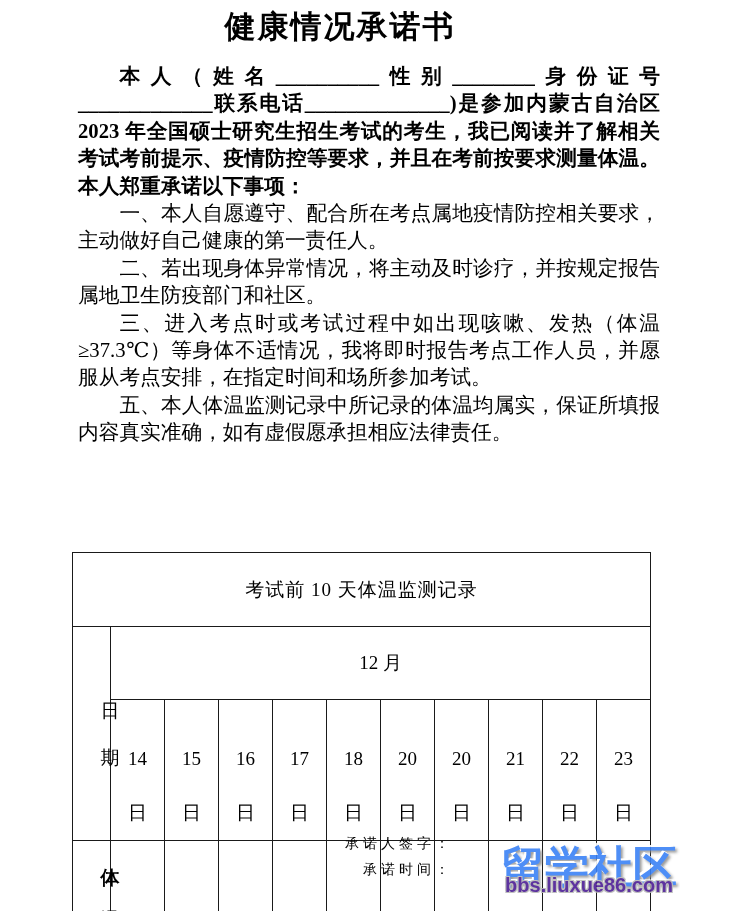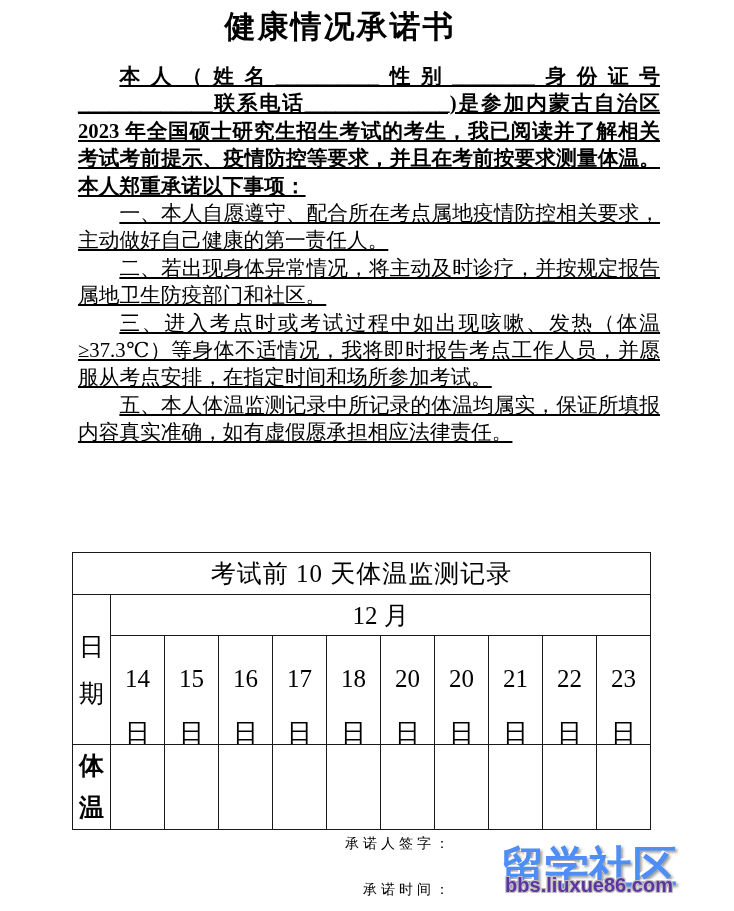--- a/index.html
+++ b/index.html
@@ -24,64 +24,64 @@
     letter-spacing: 2px;
   }
   .body-text {
     position: absolute;
     top: 63px;
     left: 78px;
     width: 582px;
     font-size: 20.7px;
     line-height: 27.4px;
     text-align: justify;
-    text-decoration: underline;
   }
   .para { margin: 0; text-indent: 2em; }
   .para.bold { font-weight: bold; }
 
   table.temp-table {
     position: absolute;
     top: 552px;
     left: 72px;
     width: 578px;
     border-collapse: collapse;
     table-layout: fixed;
   }
   table.temp-table td {
     border: 1.5px solid #1a1a1a;
     text-align: center;
     vertical-align: middle;
-    padding: 0;
-    font-size: 25px;
+    padding: 16px;
+    font-size: 19px;
   }
   .t-title-row td { height: 41px; font-size: 20px; letter-spacing: 1px; }
   .t-month-row td { height: 40px; font-size: 20px; }
   .t-day-row td { height: 61px; font-size: 18px; }
   .t-temp-row td { height: 82px; font-weight: bold; }
   .day-cell span { display: block; line-height: 23px; margin-top: 31px; }
   .v-label {
     display: inline-block;
     width: 1.15em;
     word-break: break-all;
     text-align: center;
+    margin-left: 10px;
   }
   .v-label.date-label { line-height: 47px; }
   .v-label.temp-label { line-height: 42px; }
 
   .signature {
     position: absolute;
     top: 833px;
     right: 227px;
     text-align: right;
     font-size: 14px;
     letter-spacing: 4px;
     line-height: 22px;
   }
-  .signature .sig-time { margin-top: 24px; }
+  .signature .sig-time { margin-top: 4px; }
 
   .watermark {
     position: absolute;
     right: 2px;
     bottom: 14px;
     width: 178px;
     text-align: center;
     font-family: "Liberation Sans", "DejaVu Sans", sans-serif;
     opacity: 0.9;
   }

